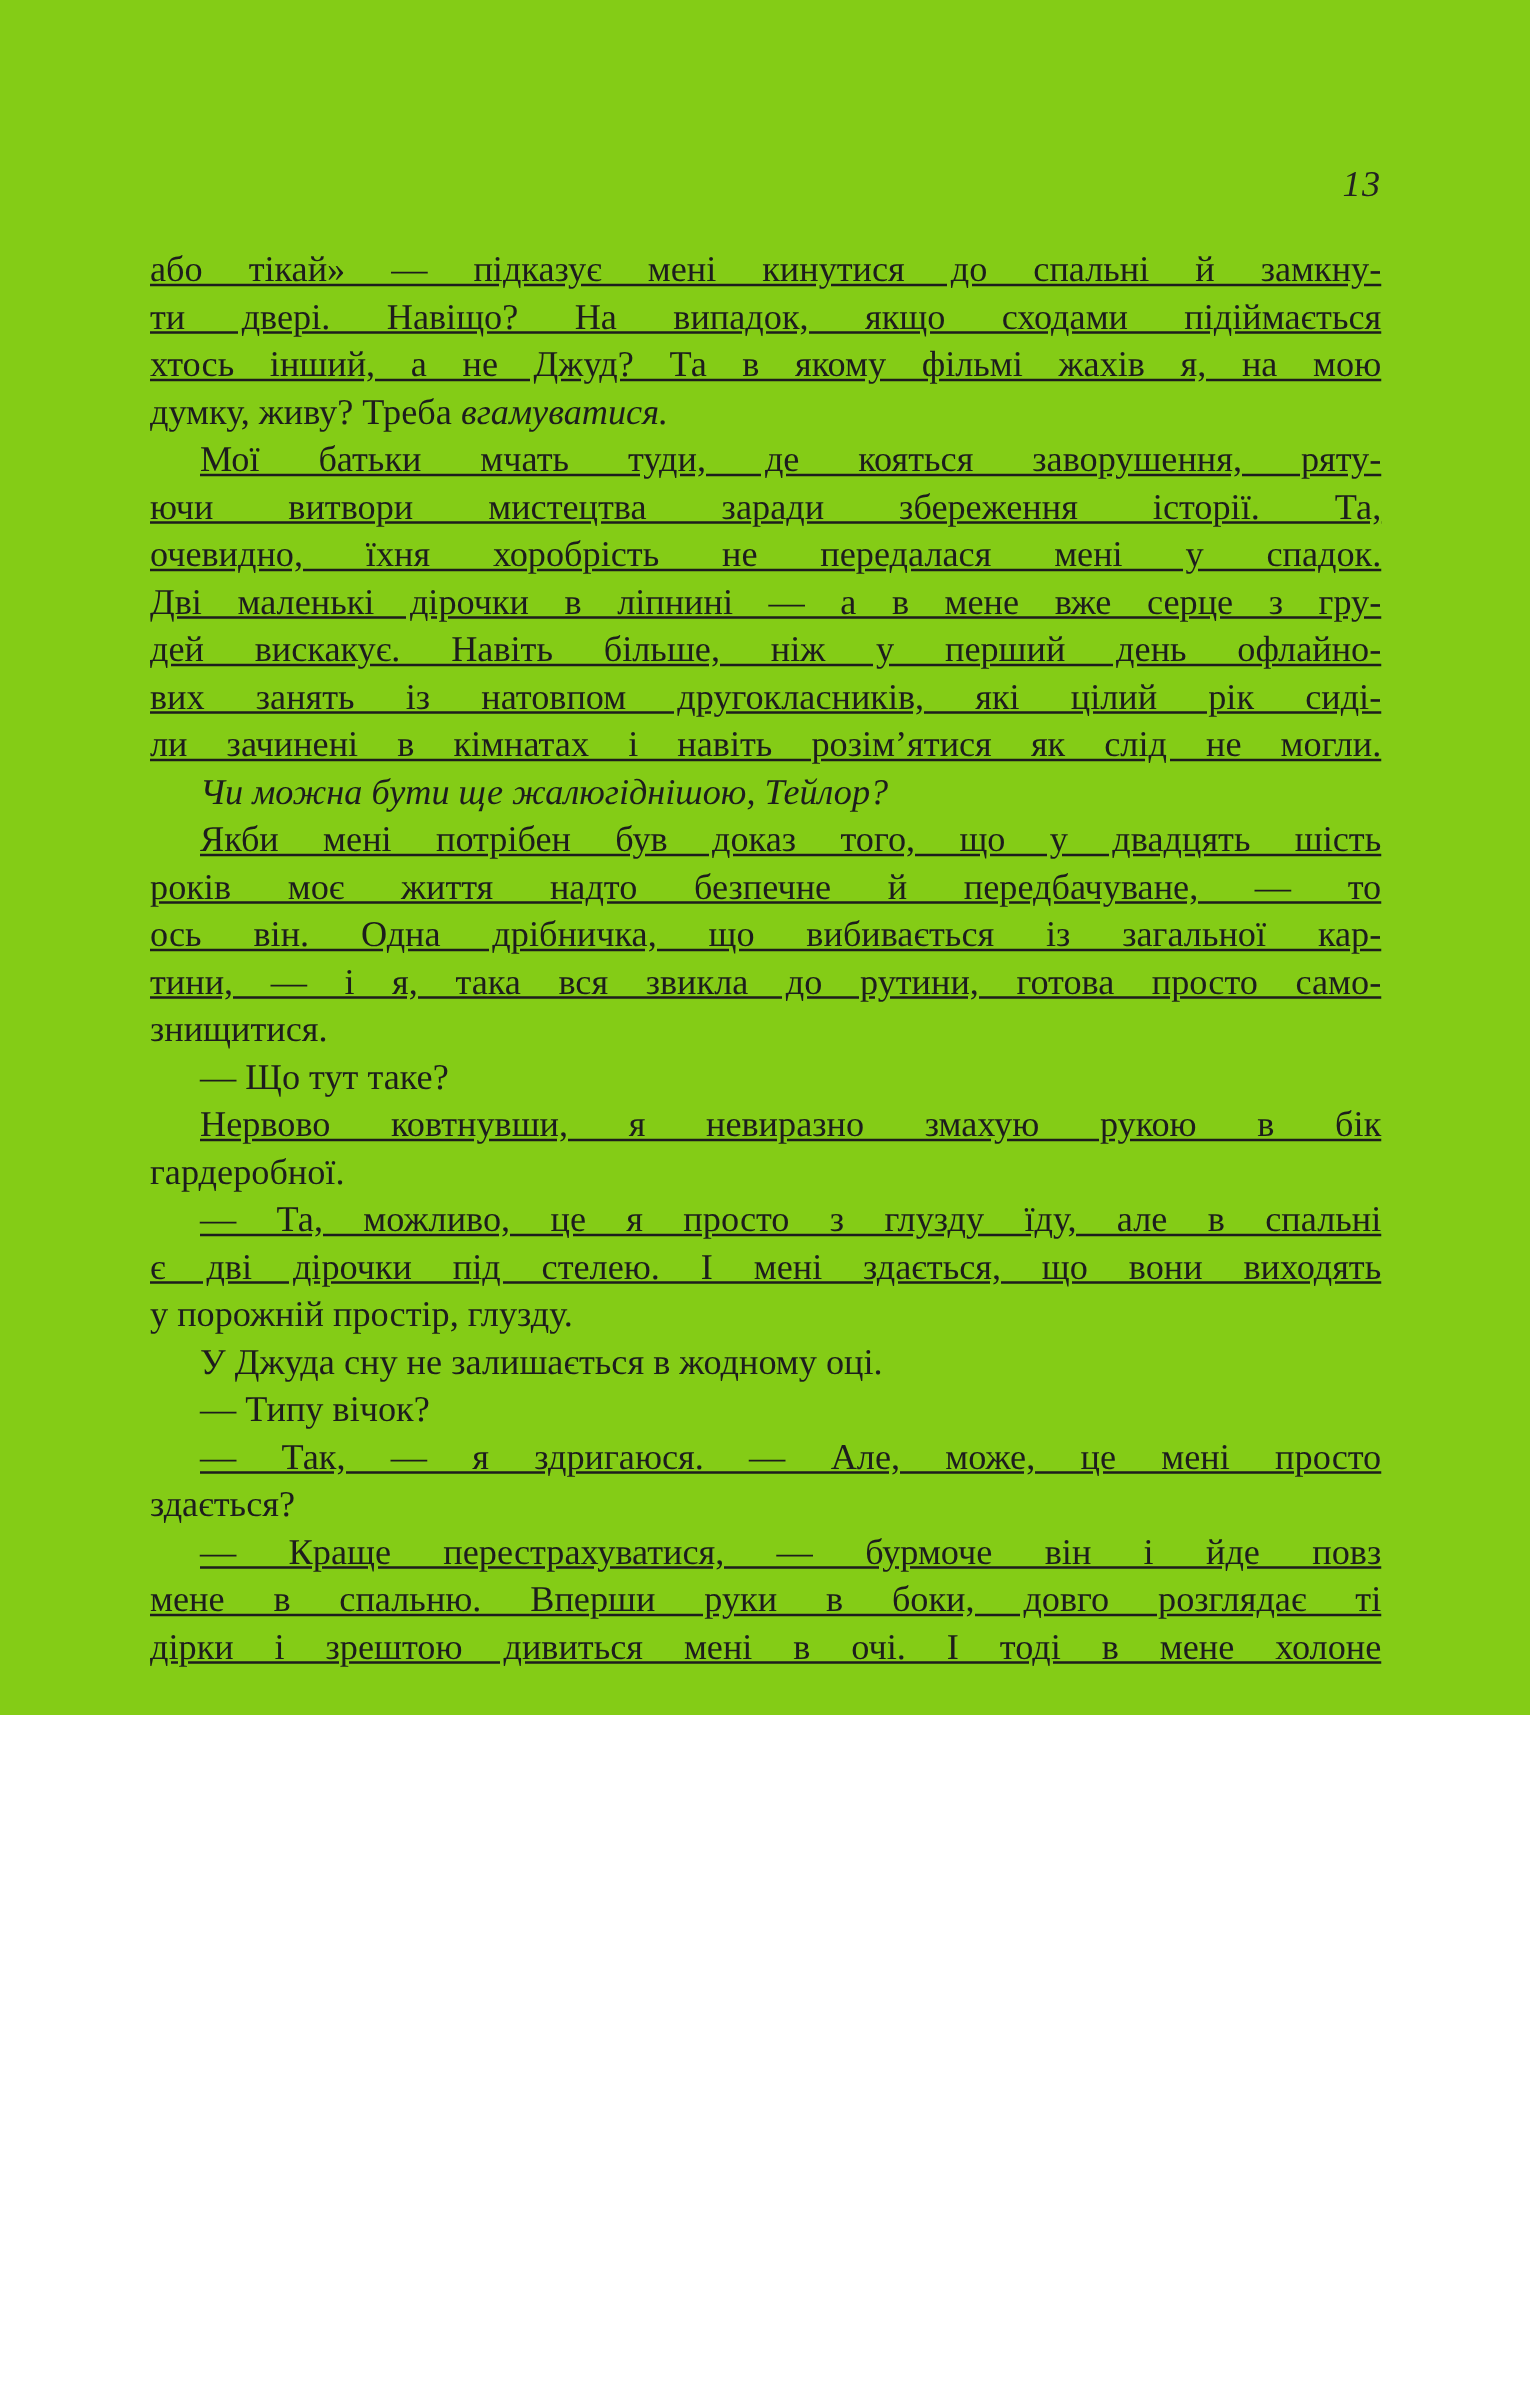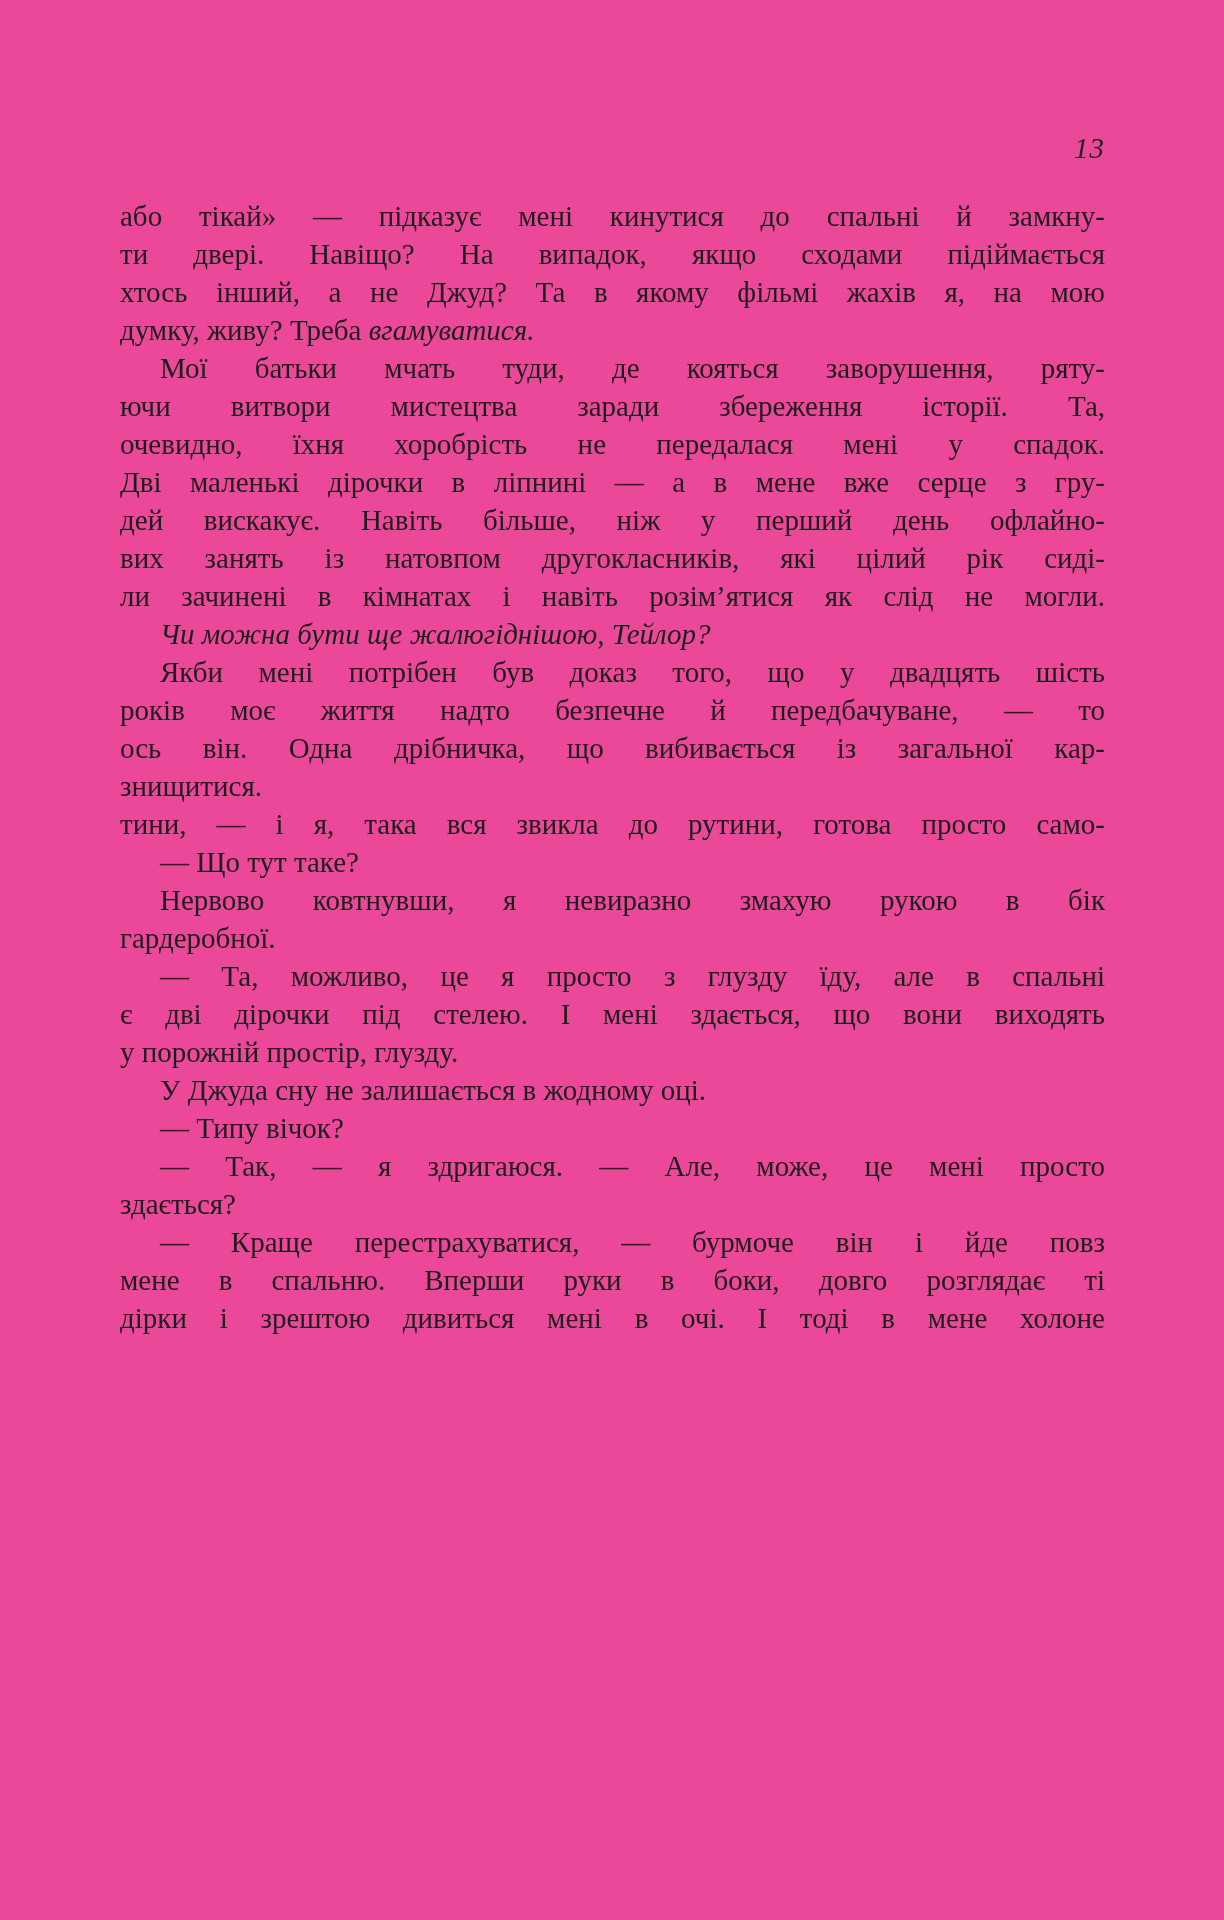--- a/index.html
+++ b/index.html
@@ -3,22 +3,22 @@
 <meta charset="utf-8">
 <style>
   html, body {
     margin: 0;
     padding: 0;
     background: #ffffff;
   }
   .page {
     position: relative;
     width: 1224px;
-    height: 1920px;
-    background: #ec4899;
+    height: 1372px;
+    background: #84cc16;
     font-family: "Liberation Serif", "DejaVu Serif", serif;
     color: #1d1d1d;
     overflow: hidden;
   }
   .page-number {
     position: absolute;
     top: 132px;
     right: 119px;
     font-size: 29px;
     font-style: italic;
@@ -37,20 +37,21 @@
     margin: 0;
   }
   .line {
     text-align: center;
     text-align-last: left;
     min-height: 38px;
   }
   .line.just {
     text-align: justify;
     text-align-last: justify;
+    text-decoration: underline;
   }
   .line.indent {
     text-indent: 40px;
   }
   .line em {
     font-style: italic;
   }
 </style>
 </head>
 <body>
@@ -73,22 +74,22 @@
         <div class="line just"><span>вих занять із натовпом другокласників, які цілий рік сиді-</span></div>
         <div class="line just"><span>ли зачинені в кімнатах і навіть розім’ятися як слід не могли.</span></div>
       </div>
       <div class="paragraph">
         <div class="line indent"><em>Чи можна бути ще жалюгіднішою, Тейлор?</em></div>
       </div>
       <div class="paragraph">
         <div class="line just indent"><span>Якби мені потрібен був доказ того, що у двадцять шість</span></div>
         <div class="line just"><span>років моє життя надто безпечне й передбачуване, — то</span></div>
         <div class="line just"><span>ось він. Одна дрібничка, що вибивається із загальної кар-</span></div>
+        <div class="line just"><span>тини, — і я, така вся звикла до рутини, готова просто само-</span></div>
         <div class="line"><span>знищитися.</span></div>
-        <div class="line just"><span>тини, — і я, така вся звикла до рутини, готова просто само-</span></div>
       </div>
       <div class="paragraph">
         <div class="line indent"><span>— Що тут таке?</span></div>
       </div>
       <div class="paragraph">
         <div class="line just indent"><span>Нервово ковтнувши, я невиразно змахую рукою в бік</span></div>
         <div class="line"><span>гардеробної.</span></div>
       </div>
       <div class="paragraph">
         <div class="line just indent"><span>— Та, можливо, це я просто з глузду їду, але в спальні</span></div>

